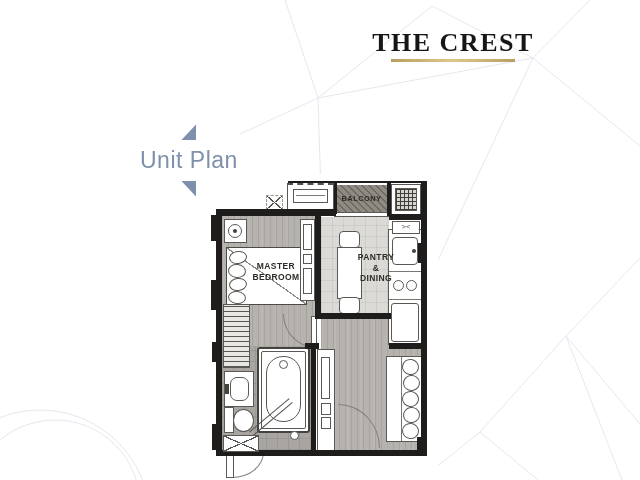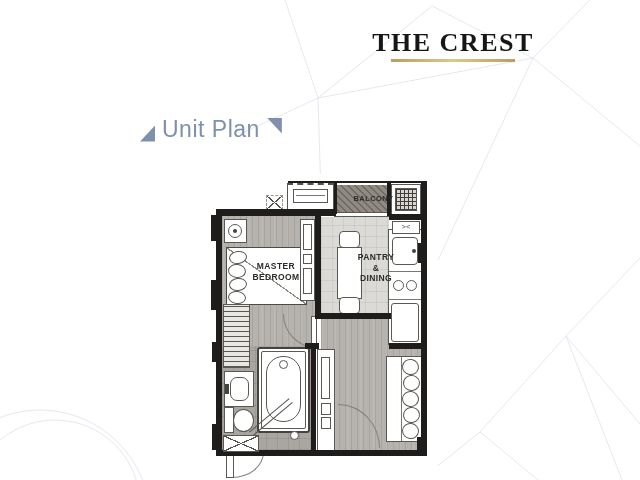--- a/index.html
+++ b/index.html
@@ -8,21 +8,21 @@
   .abs{position:absolute;}
   
   .brand{position:absolute;left:333px;top:30px;width:240px;text-align:center;}
   .brand-title{font-family:"Liberation Serif",serif;font-weight:bold;font-size:26px;
         letter-spacing:1.5px;color:#161614;line-height:1;}
   .brand-underline{width:124px;height:3px;margin:3px auto 2px auto;
         background:linear-gradient(90deg,#b99e61,#dcc88a,#b99e61);}
   .brand-subtitle{font-family:"Liberation Serif",serif;font-weight:bold;font-size:9px;
         letter-spacing:1.6px;color:#26241f;}
   
-  .section{position:absolute;left:140px;top:116px;display:flex;align-items:center;gap:7px;}
+  .section{position:absolute;left:140px;top:116px;display:flex;align-items:center;gap:7px;flex-direction:column;}
   .tri{width:15px;height:16px;background:var(--label-blue,#7e90ab);}
   .tri-left{clip-path:polygon(0 100%,100% 0,100% 100%);margin-top:8px;}
   .tri-right{clip-path:polygon(0 0,100% 0,100% 100%);margin-bottom:8px;}
   .section-label{font-size:23px;color:var(--label-blue,#7e90ab);letter-spacing:0.5px;}
   
   .wall{position:absolute;background:var(--wall,#1e1d1b);}
   .fix{position:absolute;background:#fff;border:1px solid var(--line,#5a5855);box-sizing:border-box;}
   .floor-wood{position:absolute;background-color:var(--wood,#b6b2ae);
       background-image:repeating-linear-gradient(90deg,rgba(60,52,45,0.12) 0 1px,transparent 1px 6px),
                        repeating-linear-gradient(90deg,rgba(255,255,255,0.07) 0 2px,transparent 2px 13px);}
@@ -189,21 +189,21 @@
     <div class="wall" style="left:417px;top:437px;width:10px;height:19px;"></div>
     <div class="wall" style="left:216px;top:450px;width:211px;height:6px;"></div>
     <div class="wall" style="left:315px;top:216px;width:6px;height:100px;"></div>
     <div class="wall" style="left:315px;top:313px;width:76px;height:6px;"></div>
     <div class="wall" style="left:389px;top:343px;width:38px;height:6px;"></div>
     <div class="wall" style="left:311px;top:349px;width:5px;height:101px;"></div>
     <div class="wall" style="left:305px;top:343px;width:14px;height:6px;"></div>
 
     <div class="fix xcross" style="left:223px;top:435px;width:36px;height:17px;"></div>
 
-    <div class="room-label" style="left:346px;top:194px;width:55px;font-size:7.5px;">
+    <div class="room-label" style="left:334px;top:194px;width:55px;font-size:7.5px;">
       <span>BALCONY</span>
     </div>
     <div class="room-label" style="left:240px;top:261px;width:72px;">
       <div>MASTER</div>
       <div>BEDROOM</div>
     </div>
     <div class="room-label" style="left:352px;top:252px;width:48px;">
       <div>PANTRY</div>
       <div>&amp;</div>
       <div>DINING</div>

